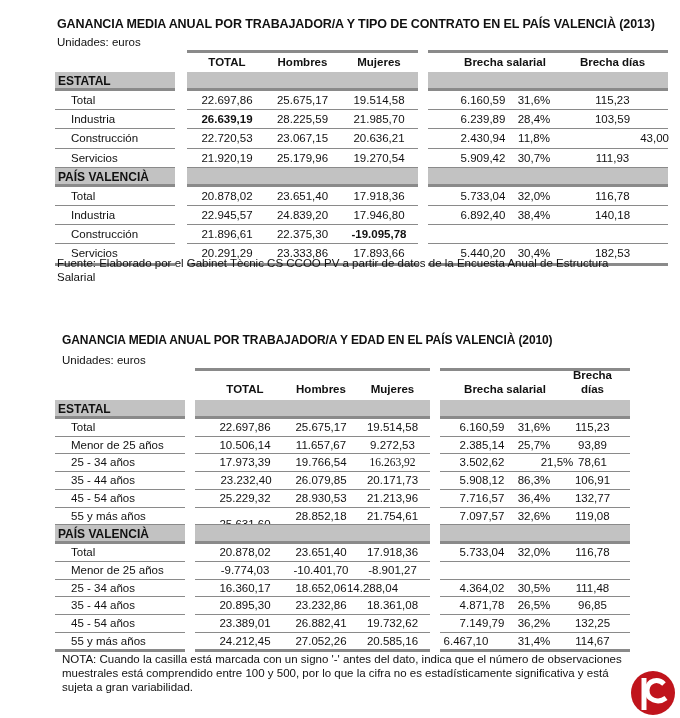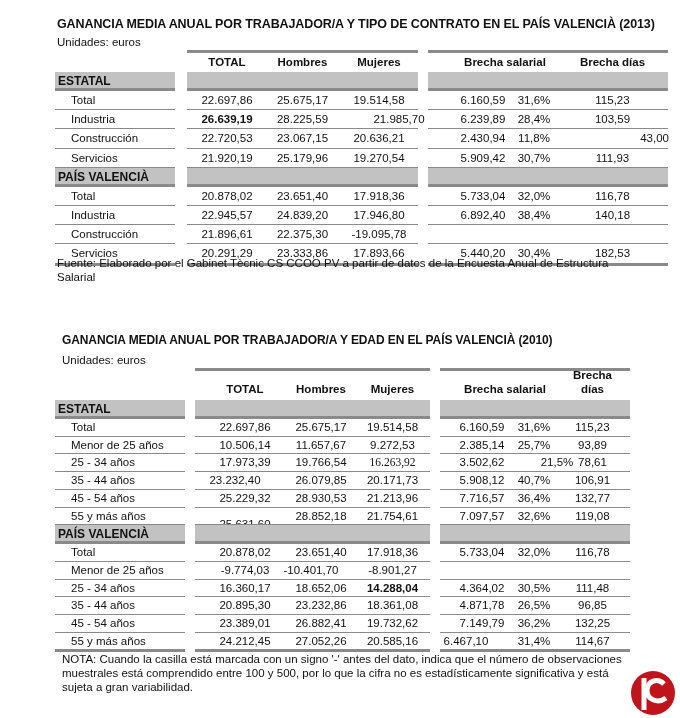--- a/index.html
+++ b/index.html
@@ -48,21 +48,21 @@
       <div class="cell num" style="left:510px;width:48px;line-height:19.2px;">31,6%</div>
       <div class="cell num" style="left:565px;width:95px;line-height:19.2px;">115,23</div>
     </div>
     <div class="rule" style="left:55px;top:109.2px;width:120px;"></div>
     <div class="rule" style="left:187px;top:109.2px;width:231px;"></div>
     <div class="rule" style="left:428px;top:109.2px;width:240px;"></div>
     <div class="row" style="top:110.2px;width:680px;height:19.2px;">
       <div class="cell lbl" style="left:55px;width:120px;line-height:19.2px;">Industria</div>
       <div class="cell num" style="left:187px;width:80px;line-height:19.2px;font-weight:bold;">26.639,19</div>
       <div class="cell num" style="left:265px;width:75px;line-height:19.2px;">28.225,59</div>
-      <div class="cell num" style="left:360px;width:78px;line-height:19.2px;">21.985,70</div>
+      <div class="cell num" style="left:340px;width:78px;line-height:19.2px;">21.985,70</div>
       <div class="cell num" style="left:448px;width:70px;line-height:19.2px;">6.239,89</div>
       <div class="cell num" style="left:510px;width:48px;line-height:19.2px;">28,4%</div>
       <div class="cell num" style="left:565px;width:95px;line-height:19.2px;">103,59</div>
     </div>
     <div class="rule" style="left:55px;top:128.4px;width:120px;"></div>
     <div class="rule" style="left:187px;top:128.4px;width:231px;"></div>
     <div class="rule" style="left:428px;top:128.4px;width:240px;"></div>
     <div class="row" style="top:129.4px;width:680px;height:19.2px;">
       <div class="cell lbl" style="left:55px;width:120px;line-height:19.2px;">Construcción</div>
       <div class="cell num" style="left:187px;width:80px;line-height:19.2px;">22.720,53</div>
@@ -113,21 +113,21 @@
       <div class="cell num" style="left:510px;width:48px;line-height:19.2px;">38,4%</div>
       <div class="cell num" style="left:565px;width:95px;line-height:19.2px;">140,18</div>
     </div>
     <div class="rule" style="left:55px;top:224.19999999999996px;width:120px;"></div>
     <div class="rule" style="left:187px;top:224.19999999999996px;width:231px;"></div>
     <div class="rule" style="left:428px;top:224.19999999999996px;width:240px;"></div>
     <div class="row" style="top:225.19999999999996px;width:680px;height:19.2px;">
       <div class="cell lbl" style="left:55px;width:120px;line-height:19.2px;">Construcción</div>
       <div class="cell num" style="left:187px;width:80px;line-height:19.2px;">21.896,61</div>
       <div class="cell num" style="left:265px;width:75px;line-height:19.2px;">22.375,30</div>
-      <div class="cell num" style="left:340px;width:78px;line-height:19.2px;">-19.095,78</div>
+      <div class="cell num" style="left:340px;width:78px;line-height:19.2px;font-weight:bold;">-19.095,78</div>
       <div class="cell num" style="left:448px;width:70px;line-height:19.2px;"></div>
       <div class="cell num" style="left:510px;width:48px;line-height:19.2px;"></div>
       <div class="cell num" style="left:565px;width:95px;line-height:19.2px;"></div>
     </div>
     <div class="rule" style="left:55px;top:243.39999999999995px;width:120px;"></div>
     <div class="rule" style="left:187px;top:243.39999999999995px;width:231px;"></div>
     <div class="rule" style="left:428px;top:243.39999999999995px;width:240px;"></div>
     <div class="row" style="top:244.39999999999995px;width:680px;height:19.2px;">
       <div class="cell lbl" style="left:55px;width:120px;line-height:19.2px;">Servicios</div>
       <div class="cell num" style="left:187px;width:80px;line-height:19.2px;">20.291,29</div>
@@ -192,25 +192,25 @@
       <div class="cell num" style="left:355px;width:75px;line-height:17.7px;font-family:Liberation Serif, serif;">16.263,92</div>
       <div class="cell num" style="left:447px;width:70px;line-height:17.7px;">3.502,62</div>
       <div class="cell num" style="left:535px;width:44px;line-height:17.7px;">21,5%</div>
       <div class="cell num" style="left:560px;width:65px;line-height:17.7px;">78,61</div>
     </div>
     <div class="rule" style="left:55px;top:471.09999999999997px;width:130px;"></div>
     <div class="rule" style="left:195px;top:471.09999999999997px;width:235px;"></div>
     <div class="rule" style="left:440px;top:471.09999999999997px;width:190px;"></div>
     <div class="row" style="top:472.09999999999997px;width:680px;height:17.7px;">
       <div class="cell lbl" style="left:55px;width:130px;line-height:17.7px;">35 - 44 años</div>
-      <div class="cell num" style="left:195px;width:80px;line-height:17.7px;">23.232,40</div>
+      <div class="cell num" style="left:206px;width:80px;line-height:17.7px;">23.232,40</div>
       <div class="cell num" style="left:285px;width:72px;line-height:17.7px;">26.079,85</div>
       <div class="cell num" style="left:355px;width:75px;line-height:17.7px;">20.171,73</div>
       <div class="cell num" style="left:447px;width:70px;line-height:17.7px;">5.908,12</div>
-      <div class="cell num" style="left:512px;width:44px;line-height:17.7px;">40,7%</div>
+      <div class="cell num" style="left:512px;width:44px;line-height:17.7px;">86,3%</div>
       <div class="cell num" style="left:560px;width:65px;line-height:17.7px;">106,91</div>
     </div>
     <div class="rule" style="left:55px;top:488.79999999999995px;width:130px;"></div>
     <div class="rule" style="left:195px;top:488.79999999999995px;width:235px;"></div>
     <div class="rule" style="left:440px;top:488.79999999999995px;width:190px;"></div>
     <div class="row" style="top:489.79999999999995px;width:680px;height:17.7px;">
       <div class="cell lbl" style="left:55px;width:130px;line-height:17.7px;">45 - 54 años</div>
       <div class="cell num" style="left:205px;width:80px;line-height:17.7px;">25.229,32</div>
       <div class="cell num" style="left:285px;width:72px;line-height:17.7px;">28.930,53</div>
       <div class="cell num" style="left:355px;width:75px;line-height:17.7px;">21.213,96</div>
@@ -246,34 +246,34 @@
       <div class="cell num" style="left:447px;width:70px;line-height:17.7px;">5.733,04</div>
       <div class="cell num" style="left:512px;width:44px;line-height:17.7px;">32,0%</div>
       <div class="cell num" style="left:560px;width:65px;line-height:17.7px;">116,78</div>
     </div>
     <div class="rule" style="left:55px;top:560.9px;width:130px;"></div>
     <div class="rule" style="left:195px;top:560.9px;width:235px;"></div>
     <div class="rule" style="left:440px;top:560.9px;width:190px;"></div>
     <div class="row" style="top:561.9px;width:680px;height:17.7px;">
       <div class="cell lbl" style="left:55px;width:130px;line-height:17.7px;">Menor de 25 años</div>
       <div class="cell num" style="left:205px;width:80px;line-height:17.7px;">-9.774,03</div>
-      <div class="cell num" style="left:275px;width:72px;line-height:17.7px;">-10.401,70</div>
+      <div class="cell num" style="left:285px;width:72px;line-height:17.7px;">-10.401,70</div>
       <div class="cell num" style="left:355px;width:75px;line-height:17.7px;">-8.901,27</div>
       <div class="cell num" style="left:447px;width:70px;line-height:17.7px;"></div>
       <div class="cell num" style="left:512px;width:44px;line-height:17.7px;"></div>
       <div class="cell num" style="left:560px;width:65px;line-height:17.7px;"></div>
     </div>
     <div class="rule" style="left:55px;top:578.6px;width:130px;"></div>
     <div class="rule" style="left:195px;top:578.6px;width:235px;"></div>
     <div class="rule" style="left:440px;top:578.6px;width:190px;"></div>
     <div class="row" style="top:579.6px;width:680px;height:17.7px;">
       <div class="cell lbl" style="left:55px;width:130px;line-height:17.7px;">25 - 34 años</div>
       <div class="cell num" style="left:205px;width:80px;line-height:17.7px;">16.360,17</div>
       <div class="cell num" style="left:285px;width:72px;line-height:17.7px;">18.652,06</div>
-      <div class="cell num" style="left:355px;width:75px;line-height:17.7px;font-weight:bold;">14.288,04</div>
+      <div class="cell num" style="left:335px;width:75px;line-height:17.7px;">14.288,04</div>
       <div class="cell num" style="left:447px;width:70px;line-height:17.7px;">4.364,02</div>
       <div class="cell num" style="left:512px;width:44px;line-height:17.7px;">30,5%</div>
       <div class="cell num" style="left:560px;width:65px;line-height:17.7px;">111,48</div>
     </div>
     <div class="rule" style="left:55px;top:596.3000000000001px;width:130px;"></div>
     <div class="rule" style="left:195px;top:596.3000000000001px;width:235px;"></div>
     <div class="rule" style="left:440px;top:596.3000000000001px;width:190px;"></div>
     <div class="row" style="top:597.3000000000001px;width:680px;height:17.7px;">
       <div class="cell lbl" style="left:55px;width:130px;line-height:17.7px;">35 - 44 años</div>
       <div class="cell num" style="left:205px;width:80px;line-height:17.7px;">20.895,30</div>

